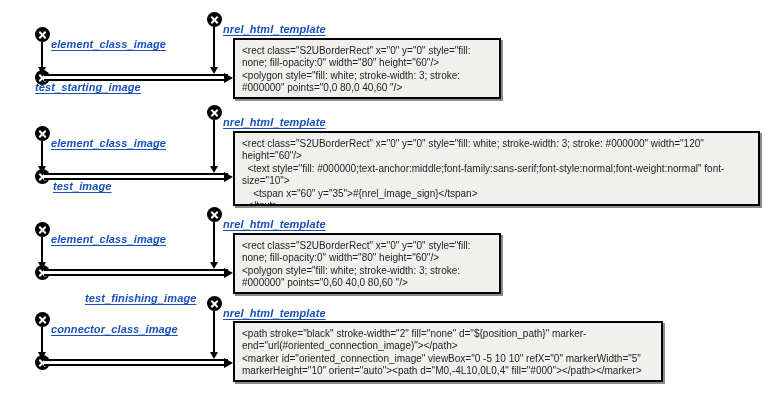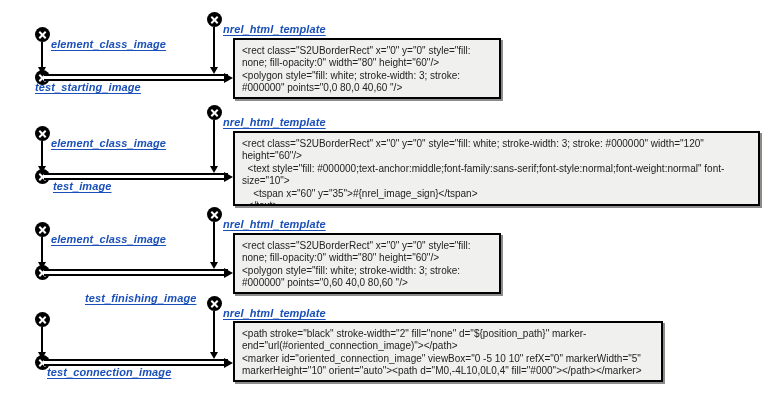--- a/index.html
+++ b/index.html
@@ -162,25 +162,25 @@
   <div class="v-edge" style="left:213px; top:222px; height:44px;"></div>
   <div class="v-arrowhead" style="left:210px; top:262px;"></div>
 
   <div class="h-edge" style="left:44px; top:269px; width:184px;"></div>
   <div class="h-arrowhead" style="left:224px; top:267.5px;"></div>
 
   <div class="code-box" style="left:233px; top:233px; width:268px; height:61px;">&lt;rect class="S2UBorderRect" x="0" y="0" style="fill: none; fill-opacity:0" width="80" height="60"/&gt;
 &lt;polygon style="fill: white; stroke-width: 3; stroke: #000000" points="0,60 40,0 80,60 "/&gt;</div>
 
   <div class="node-icon" style="left:35px; top:312px;"></div>
+  <div class="node-label" style="left:51px; top:323px;">connector_class_image</div>
   <div class="v-edge" style="left:41px; top:327px; height:28px;"></div>
   <div class="v-arrowhead" style="left:38px; top:352px;"></div>
 
   <div class="node-icon" style="left:35px; top:355px;"></div>
-  <div class="node-label" style="left:47px; top:366px;">test_connection_image</div>
 
   <div class="node-icon" style="left:207px; top:296px;"></div>
   <div class="node-label" style="left:223px; top:307px;">nrel_html_template</div>
   <div class="v-edge" style="left:213px; top:311px; height:45px;"></div>
   <div class="v-arrowhead" style="left:210px; top:352px;"></div>
 
   <div class="h-edge" style="left:44px; top:359px; width:184px;"></div>
   <div class="h-arrowhead" style="left:224px; top:357.5px;"></div>
 
   <div class="code-box" style="left:233px; top:321px; width:430px; height:61px;">&lt;path stroke="black" stroke-width="2" fill="none" d="${position_path}" marker-end="url(#oriented_connection_image)"&gt;&lt;/path&gt;

